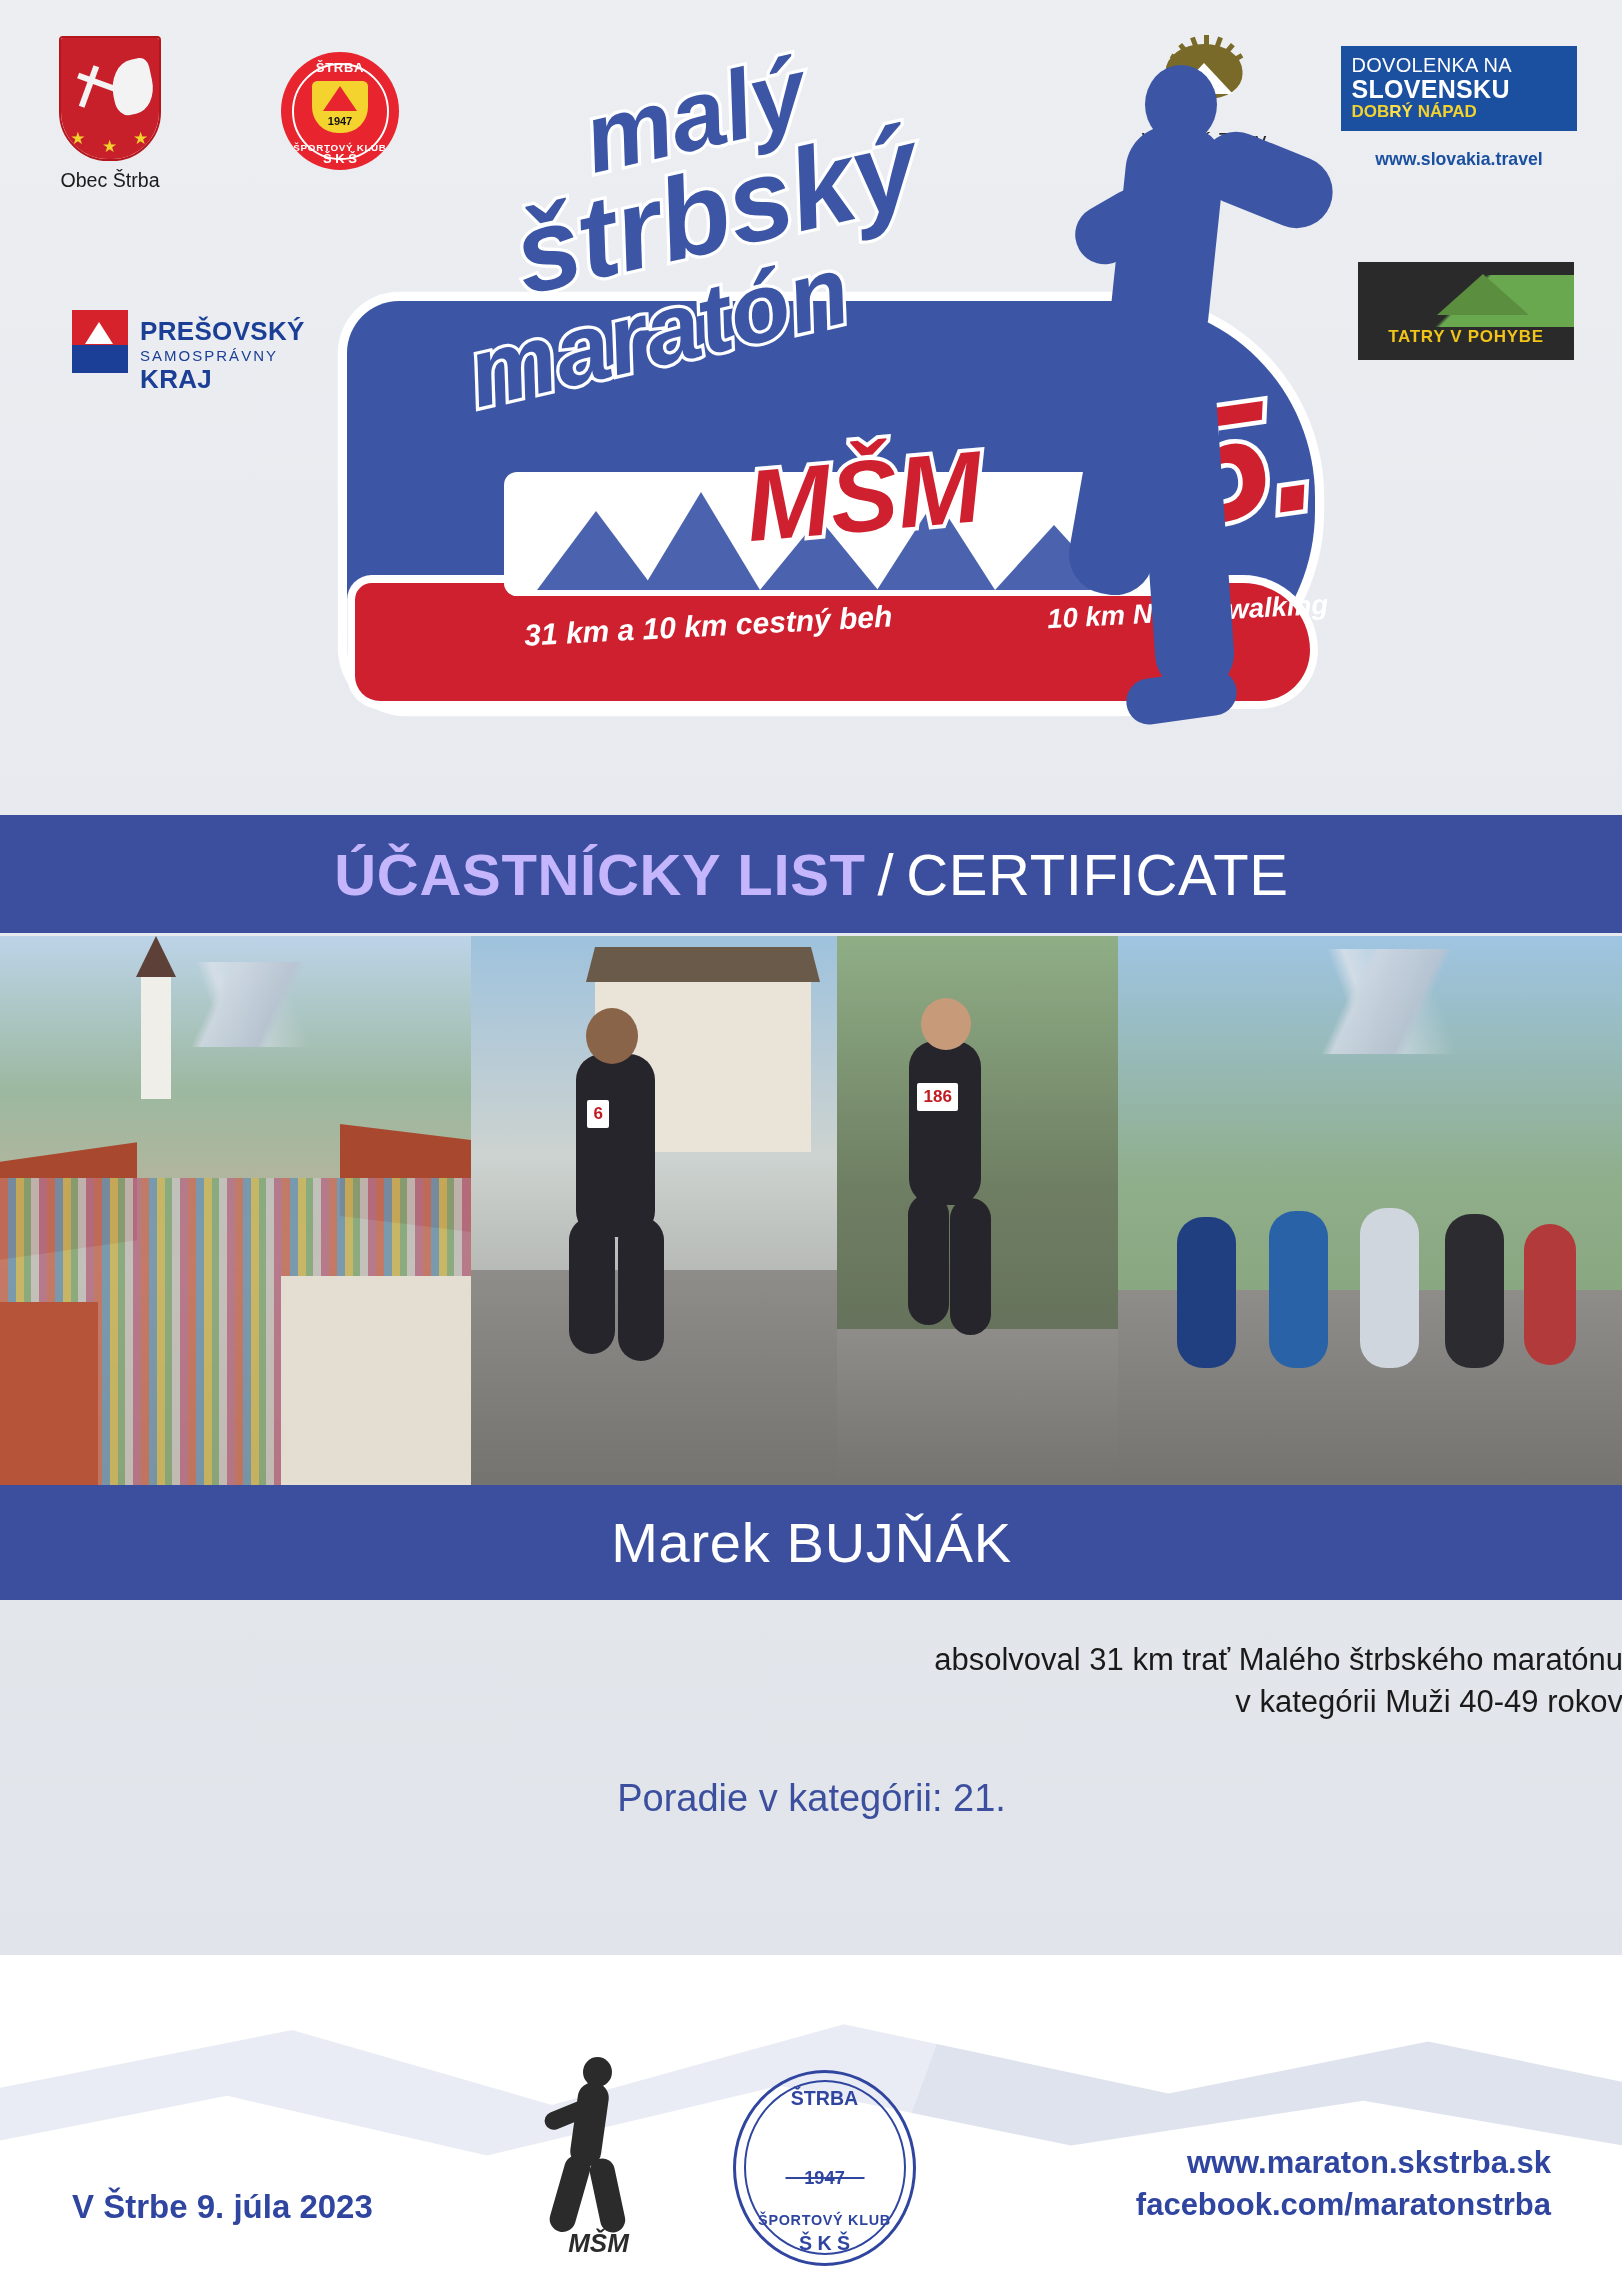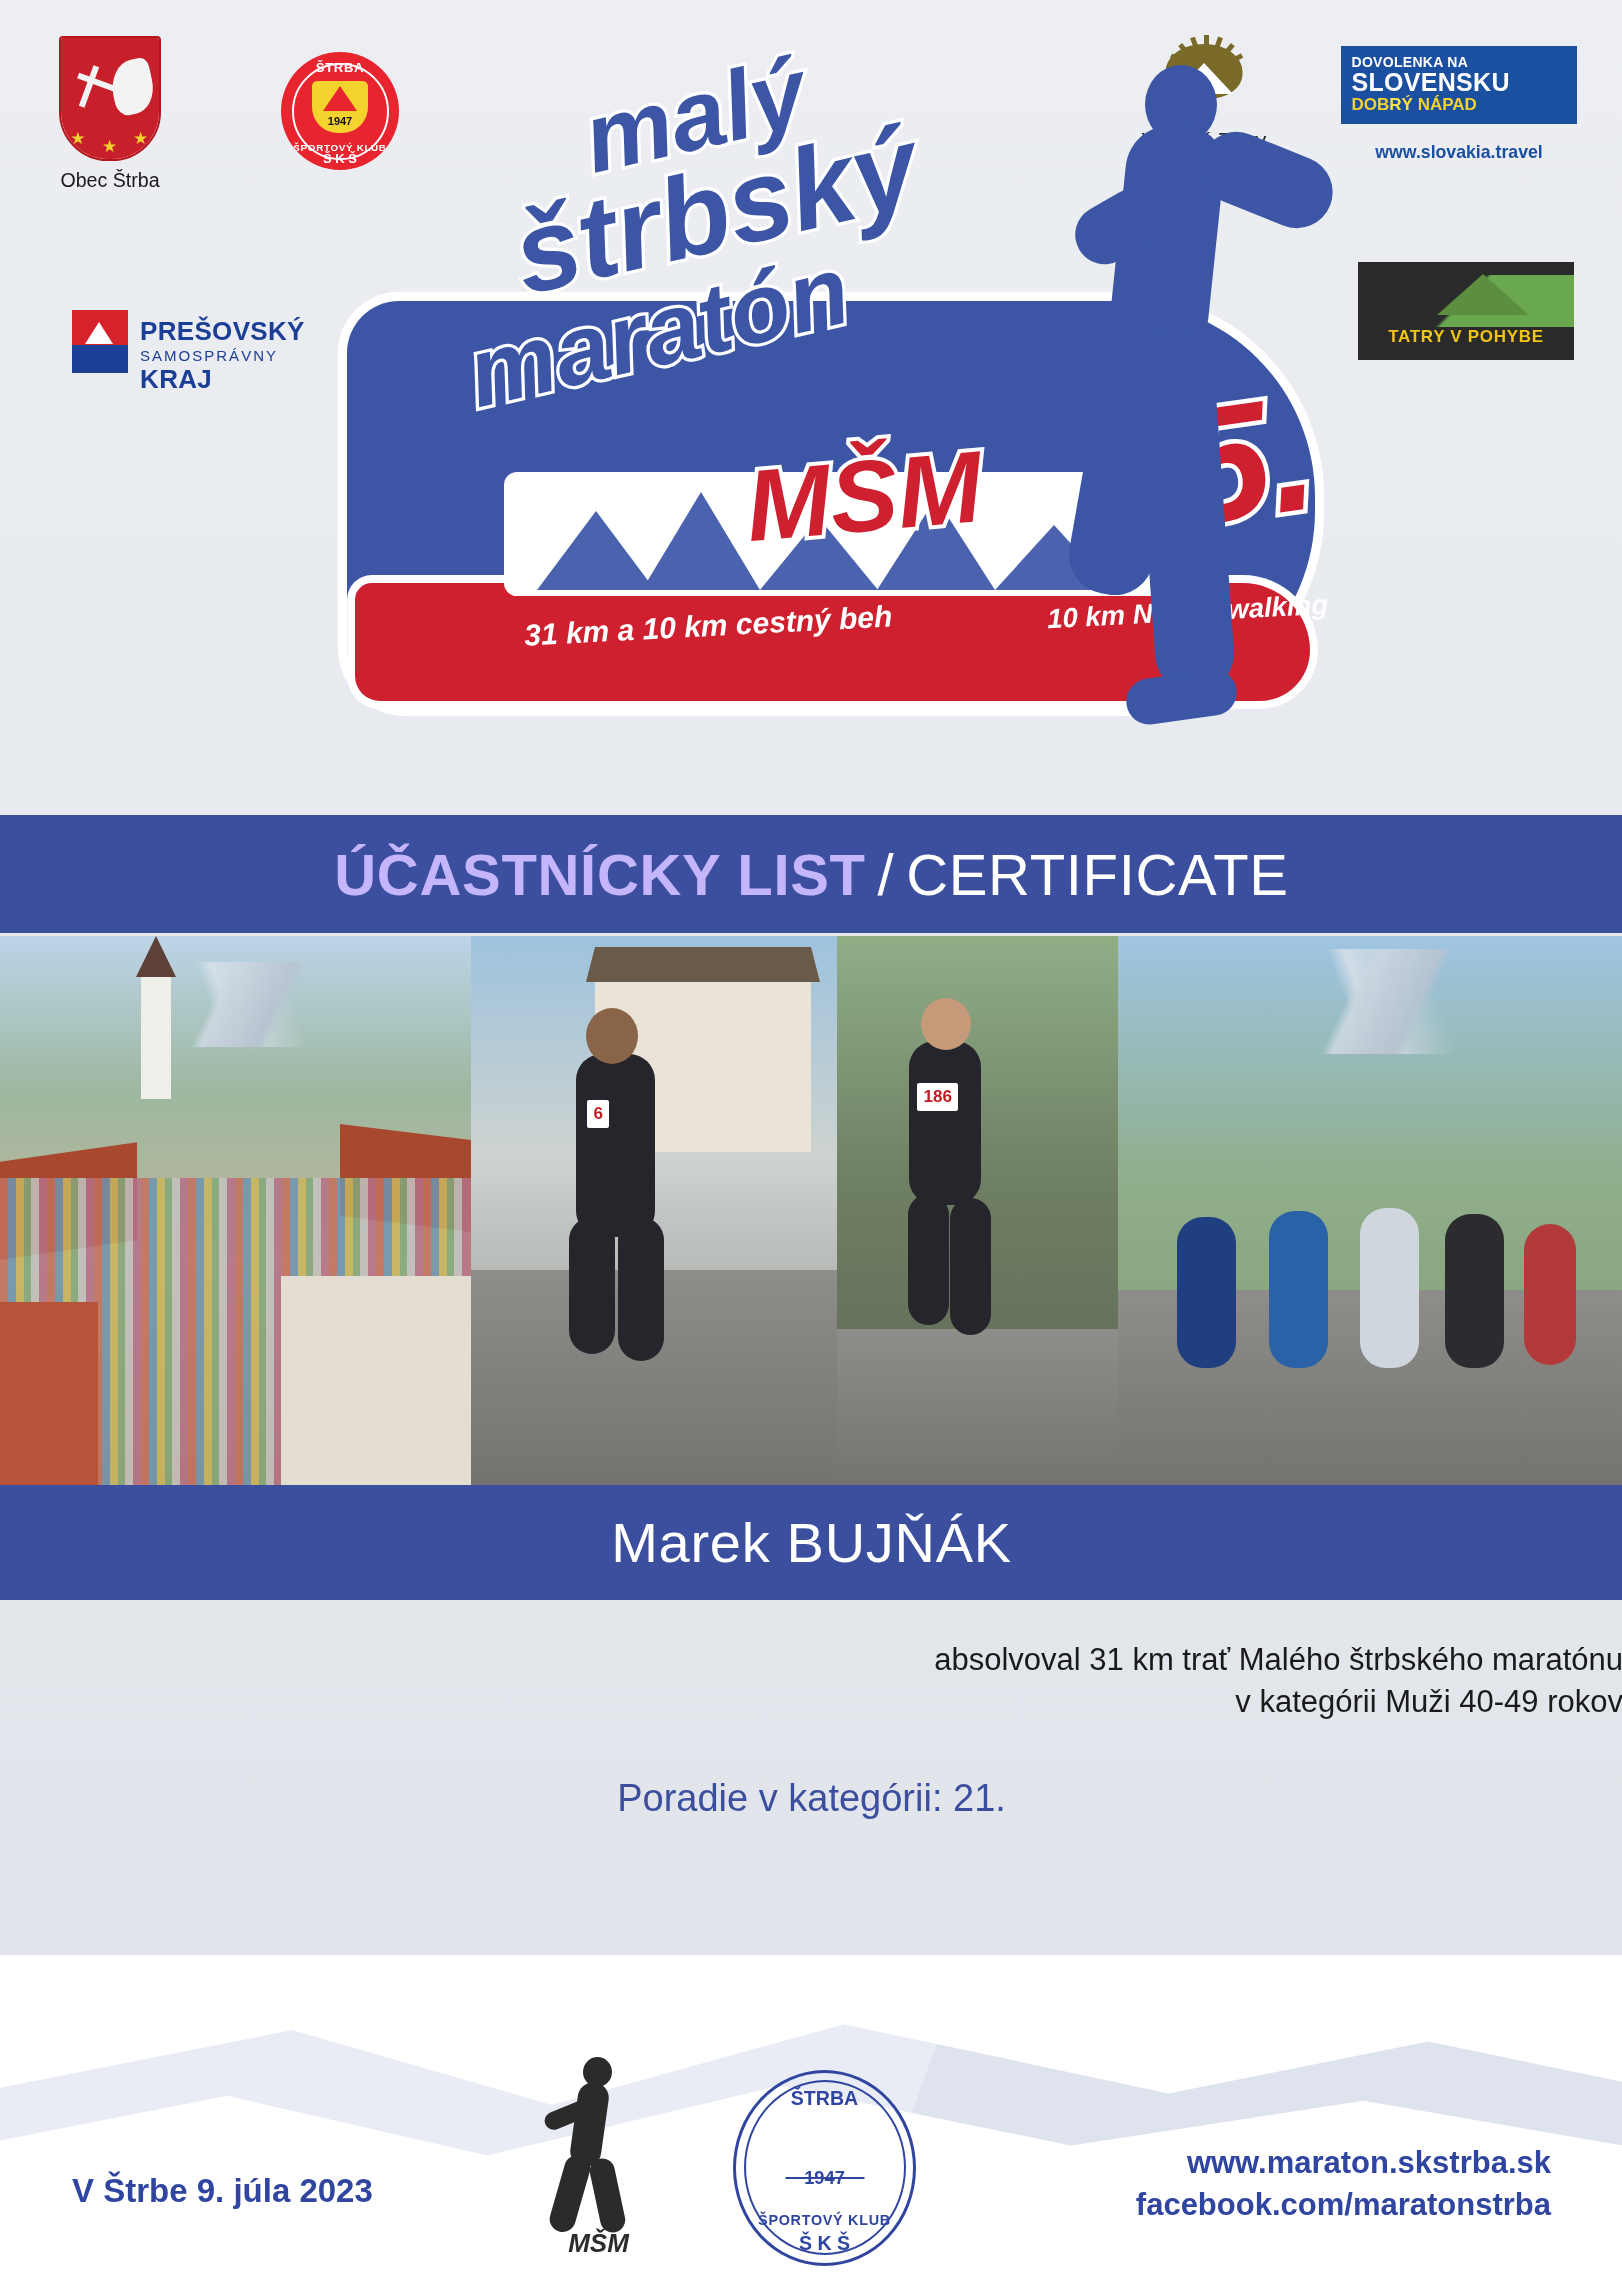--- a/index.html
+++ b/index.html
@@ -178,21 +178,21 @@
 
   
   .sk-travel { width: 236px; }
   .sk-banner {
     background: #1b4fa0;
     color: #ffffff;
     padding: 7.9px 10.5px 9.2px 10.5px;
     text-align: left;
     position: relative;
   }
-  .sk-b1 { font-size: 14px; font-weight: bold; letter-spacing: 0.3px; }
+  .sk-b1 { font-size: 20px; font-weight: normal; letter-spacing: 0.3px; }
   .sk-b2 { font-size: 25px; font-weight: bold; letter-spacing: 0.3px; line-height: 1; }
   .sk-b3 { font-size: 17px; font-weight: bold; color: #f2d22e; }
   .sk-b3 .red { color: #fde047; }
   .sk-url { margin-top: 18px; color: #1b4fa0; font-size: 17.7px; font-weight: bold; }
 
   
   .tvp {
     width: 216px; height: 98px;
     background: #2a2a2a;
     position: relative;
@@ -511,21 +511,21 @@
     background: linear-gradient(110deg, #e9ecf4 0 55%, #dfe3ee 55% 100%);
     clip-path: polygon(0 28%, 18% 8%, 34% 34%, 52% 6%, 72% 30%, 88% 12%, 100% 26%, 100% 100%, 0 100%);
   }
   .wave-b {
     position: absolute; left: 0; bottom: 0; width: 100%; height: 249px;
     background: #ffffff;
     clip-path: polygon(0 38%, 14% 20%, 30% 44%, 48% 16%, 66% 40%, 84% 22%, 100% 40%, 100% 100%, 0 100%);
   }
 
   .footer-date {
-    position: absolute; left: 72px; bottom: 85px;
+    position: absolute; left: 72px; bottom: 69px;
     color: #2f45a0; font-size: 33px; font-weight: bold;
   }
   .footer-links {
     position: absolute; right: 72px; bottom: 72px;
     text-align: right; color: #2f45a0; font-weight: bold;
   }
   .footer-links .l1 { font-size: 31px; }
   .footer-links .l2 { font-size: 31px; margin-top: 6.5px; }
 
   .msm-footer {

